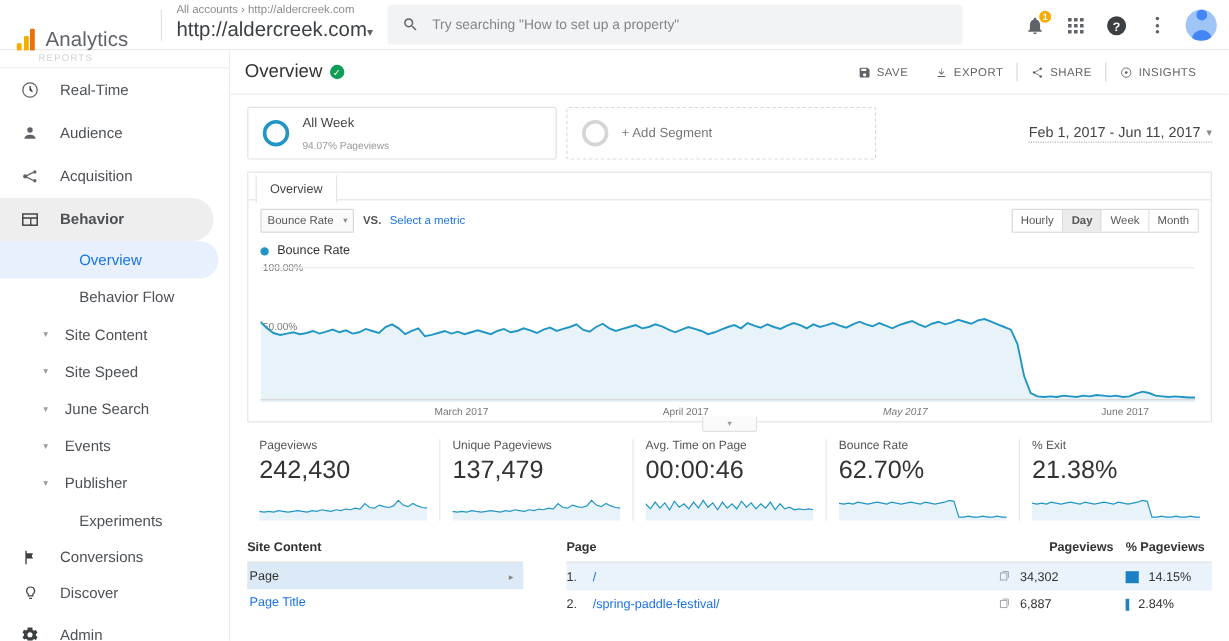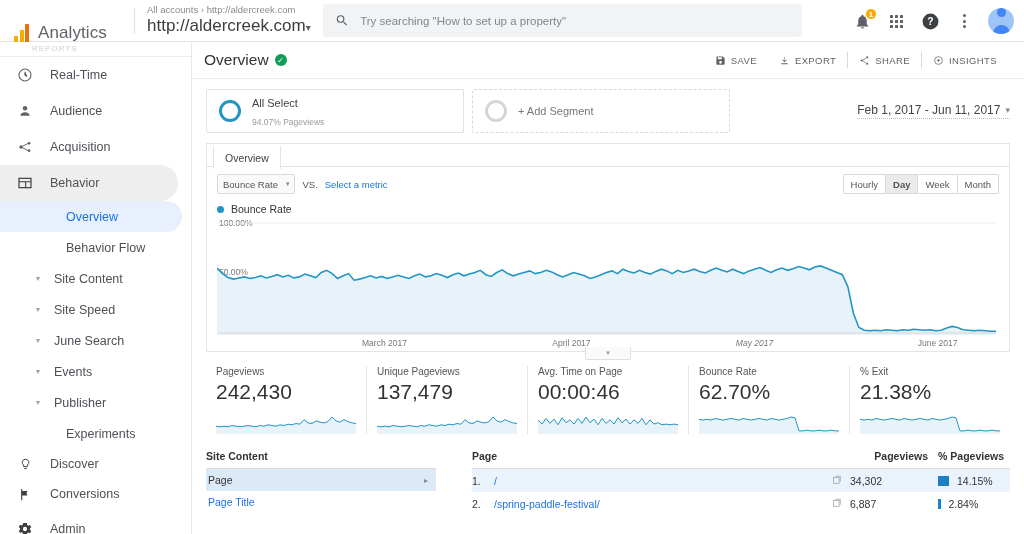--- a/index.html
+++ b/index.html
@@ -73,21 +73,21 @@
     height: 14px; overflow: hidden;
   }
   .side-divider { height: 1px; background: #ececec; margin: 0; }
   .nav-item {
     display: flex; align-items: center; height: 36px; padding-left: 14px;
     font-size: 12.5px; color: #4d5156; cursor: pointer; position: relative;
   }
   .nav-item .nicon { width: 22px; display: flex; align-items: center; justify-content: center; color: #5f6368; }
   .nav-item .nlabel { margin-left: 14px; }
   .nav-item.active-grey {
-    background: #eeeeee; border-radius: 0 18px 18px 0; margin-right: 10px; width: 178px;
+    background: #eeeeee; border-radius: 0 18px 18px 0; margin-right: 10px; width: 178px; font-weight: bold;
   }
   .sub-item {
     display: flex; align-items: center; height: 31px; font-size: 12.5px;
     color: #4d5156; padding-left: 60px; cursor: pointer;
   }
   .sub-item.active-blue {
     background: #e8f0fe; color: #1a73e8; border-radius: 0 18px 18px 0;
     margin-right: 10px; width: 182px;
   }
   .sub-item.caretted { padding-left: 36px; }
@@ -141,21 +141,21 @@
   }
   .tab.sel { background: #fff; border-color: #e4e4e4; border-top: 2px solid #fff; height: 24px; }
 
   .metric-row { display: flex; align-items: center; height: 34px; padding: 0 10px; }
   .metric-select {
     border: 1px solid #d9d9d9; background: #fafafa; height: 20px; min-width: 68px;
     display: flex; align-items: center; justify-content: space-between; padding: 0 5px;
     font-size: 9.5px; color: #555; cursor: pointer; border-radius: 1px;
   }
   .metric-select .scaret { font-size: 7px; color: #888; margin-left: 8px; }
-  .vs { font-size: 9.5px; color: #555; font-weight: normal; margin: 0 7px; }
+  .vs { font-size: 9.5px; color: #555; font-weight: bold; margin: 0 7px; }
   .sel-metric { font-size: 9.5px; color: #1a73e8; cursor: pointer; }
   .gran { margin-left: auto; display: flex; border: 1px solid #d9d9d9; height: 20px; border-radius: 1px; overflow: hidden; }
   .gran div {
     font-size: 9.5px; color: #555; padding: 0 7px; display: flex; align-items: center;
     border-right: 1px solid #d9d9d9; background: #fff; cursor: pointer;
   }
   .gran div:last-child { border-right: none; }
   .gran div.on { background: #ebebeb; font-weight: bold; }
 
   .chart-legend { display: flex; align-items: center; padding: 0 0 0 10px; height: 16px; }
@@ -356,33 +356,33 @@
       <span class="caret">▾</span>
       <span class="sub-label">Publisher</span>
     </div>
     <div class="sub-item">
       <span class="sub-label">Experiments</span>
     </div>
 
     <div class="nav-item" style="height:30px">
       <span class="nicon">
         <svg width="15" height="15" viewBox="0 0 24 24">
+            <path fill="#3c4043" d="M5 3v18h1.8v-7.5h8.4L13.6 10l1.6-3.5H6.8V3z"></path>
+          </svg>
+      </span>
+      <span class="nlabel">Conversions</span>
+    </div>
+    <div class="nav-item" style="height:30px">
+      <span class="nicon">
+        <svg width="15" height="15" viewBox="0 0 24 24">
             <path fill="none" stroke="#3c4043" stroke-width="1.6" d="M12 3.5a5.2 5.2 0 00-3 9.5v2.4h6V13a5.2 5.2 0 00-3-9.5z"></path>
             <path stroke="#3c4043" stroke-width="1.6" d="M10 18.5h4"></path>
           </svg>
       </span>
       <span class="nlabel">Discover</span>
-    </div>
-    <div class="nav-item" style="height:30px">
-      <span class="nicon">
-        <svg width="15" height="15" viewBox="0 0 24 24">
-            <path fill="#3c4043" d="M5 3v18h1.8v-7.5h8.4L13.6 10l1.6-3.5H6.8V3z"></path>
-          </svg>
-      </span>
-      <span class="nlabel">Conversions</span>
     </div>
     <div class="nav-item" style="height:40px">
       <span class="nicon">
         <svg width="16" height="16" viewBox="0 0 24 24">
             <path fill="#3c4043" d="M19.4 13a7.8 7.8 0 000-2l2-1.6-2-3.4-2.4 1a7.6 7.6 0 00-1.7-1L14.9 3H9.1l-.4 2.6a7.6 7.6 0 00-1.7 1l-2.4-1-2 3.4L4.6 11a7.8 7.8 0 000 2l-2 1.6 2 3.4 2.4-1c.5.4 1.1.7 1.7 1L9.1 21h5.8l.4-2.6c.6-.3 1.2-.6 1.7-1l2.4 1 2-3.4zM12 15.2A3.2 3.2 0 1112 8.8a3.2 3.2 0 010 6.4z"></path>
           </svg>
       </span>
       <span class="nlabel">Admin</span>
     </div>
   </div>
@@ -423,21 +423,21 @@
             </svg>
           <span>INSIGHTS</span>
         </div>
       </div>
     </div>
 
     <div class="seg-row">
       <div class="seg-card">
         <span class="seg-ring"></span>
         <span class="seg-txt">
-          <span class="seg-name">All Select</span><br>
+          <span class="seg-name">All Week</span><br>
           <span class="seg-sub">94.07% Pageviews</span>
         </span>
       </div>
       <div class="seg-card">
         <span class="seg-ring grey"></span>
         <span class="seg-add">+ Add Segment</span>
       </div>
       <div class="date-range">
         <span>Feb 1, 2017 - Jun 11, 2017</span>
         <span class="dcaret">▾</span>

